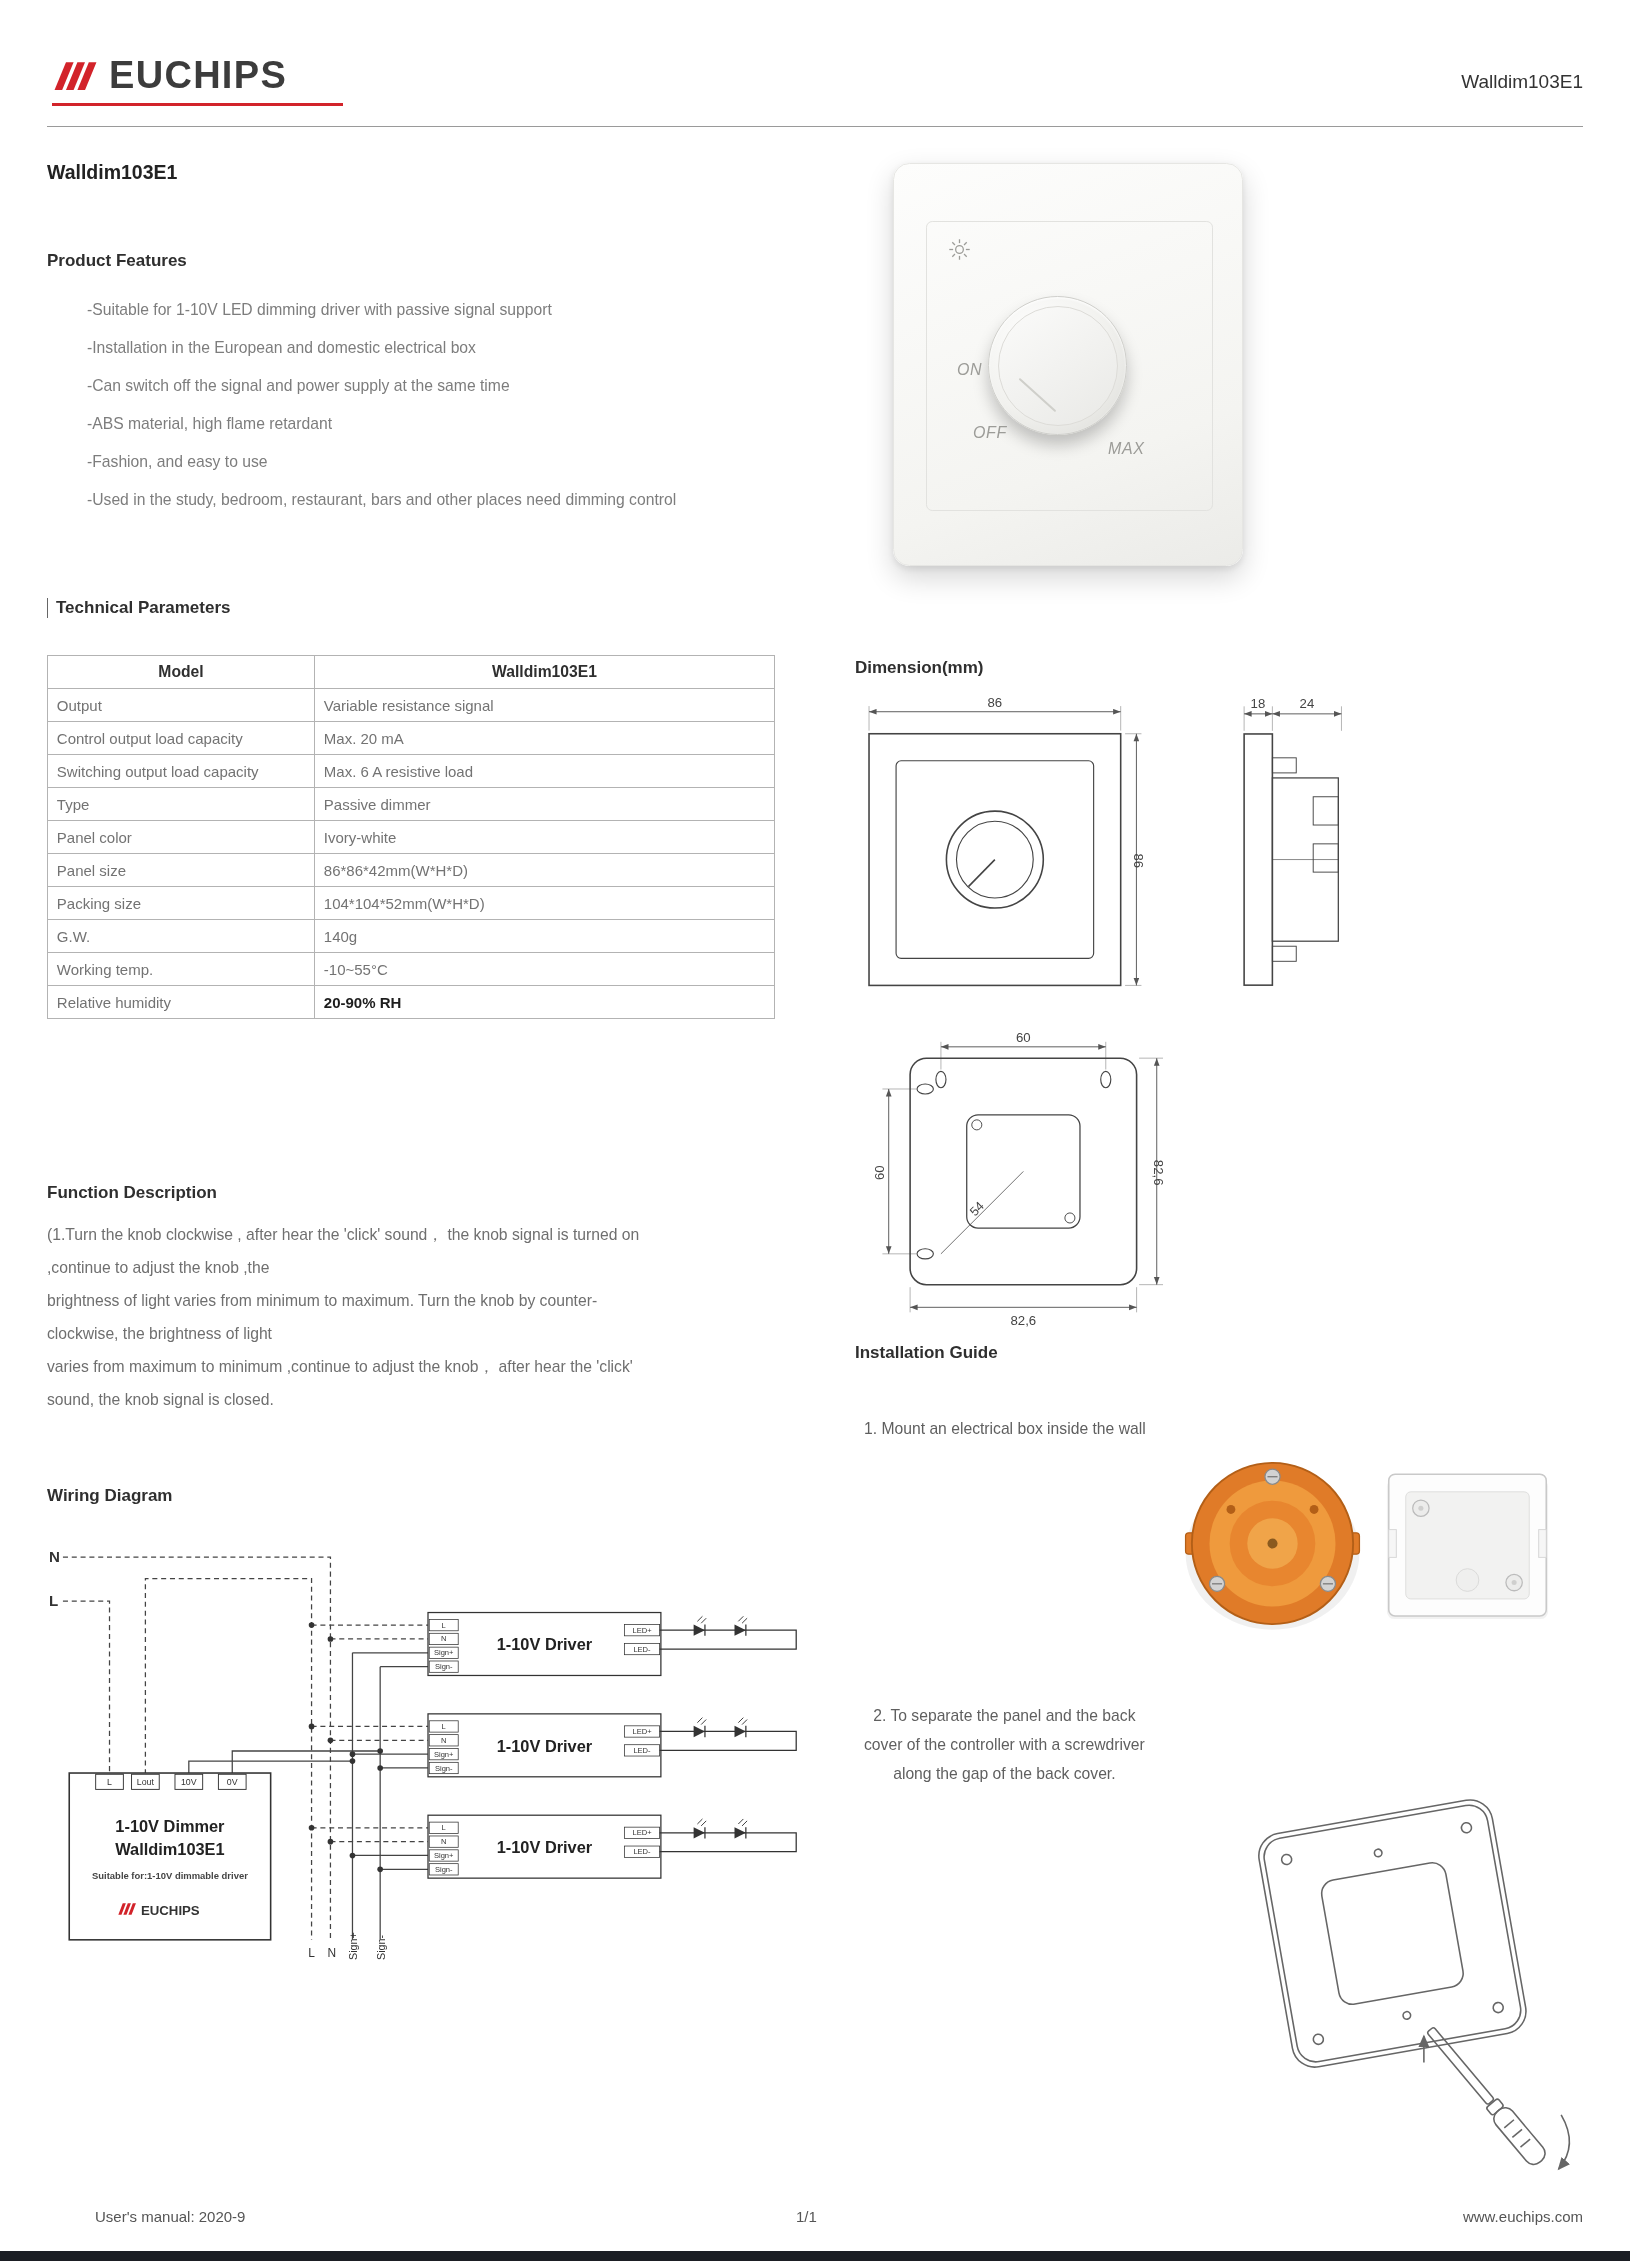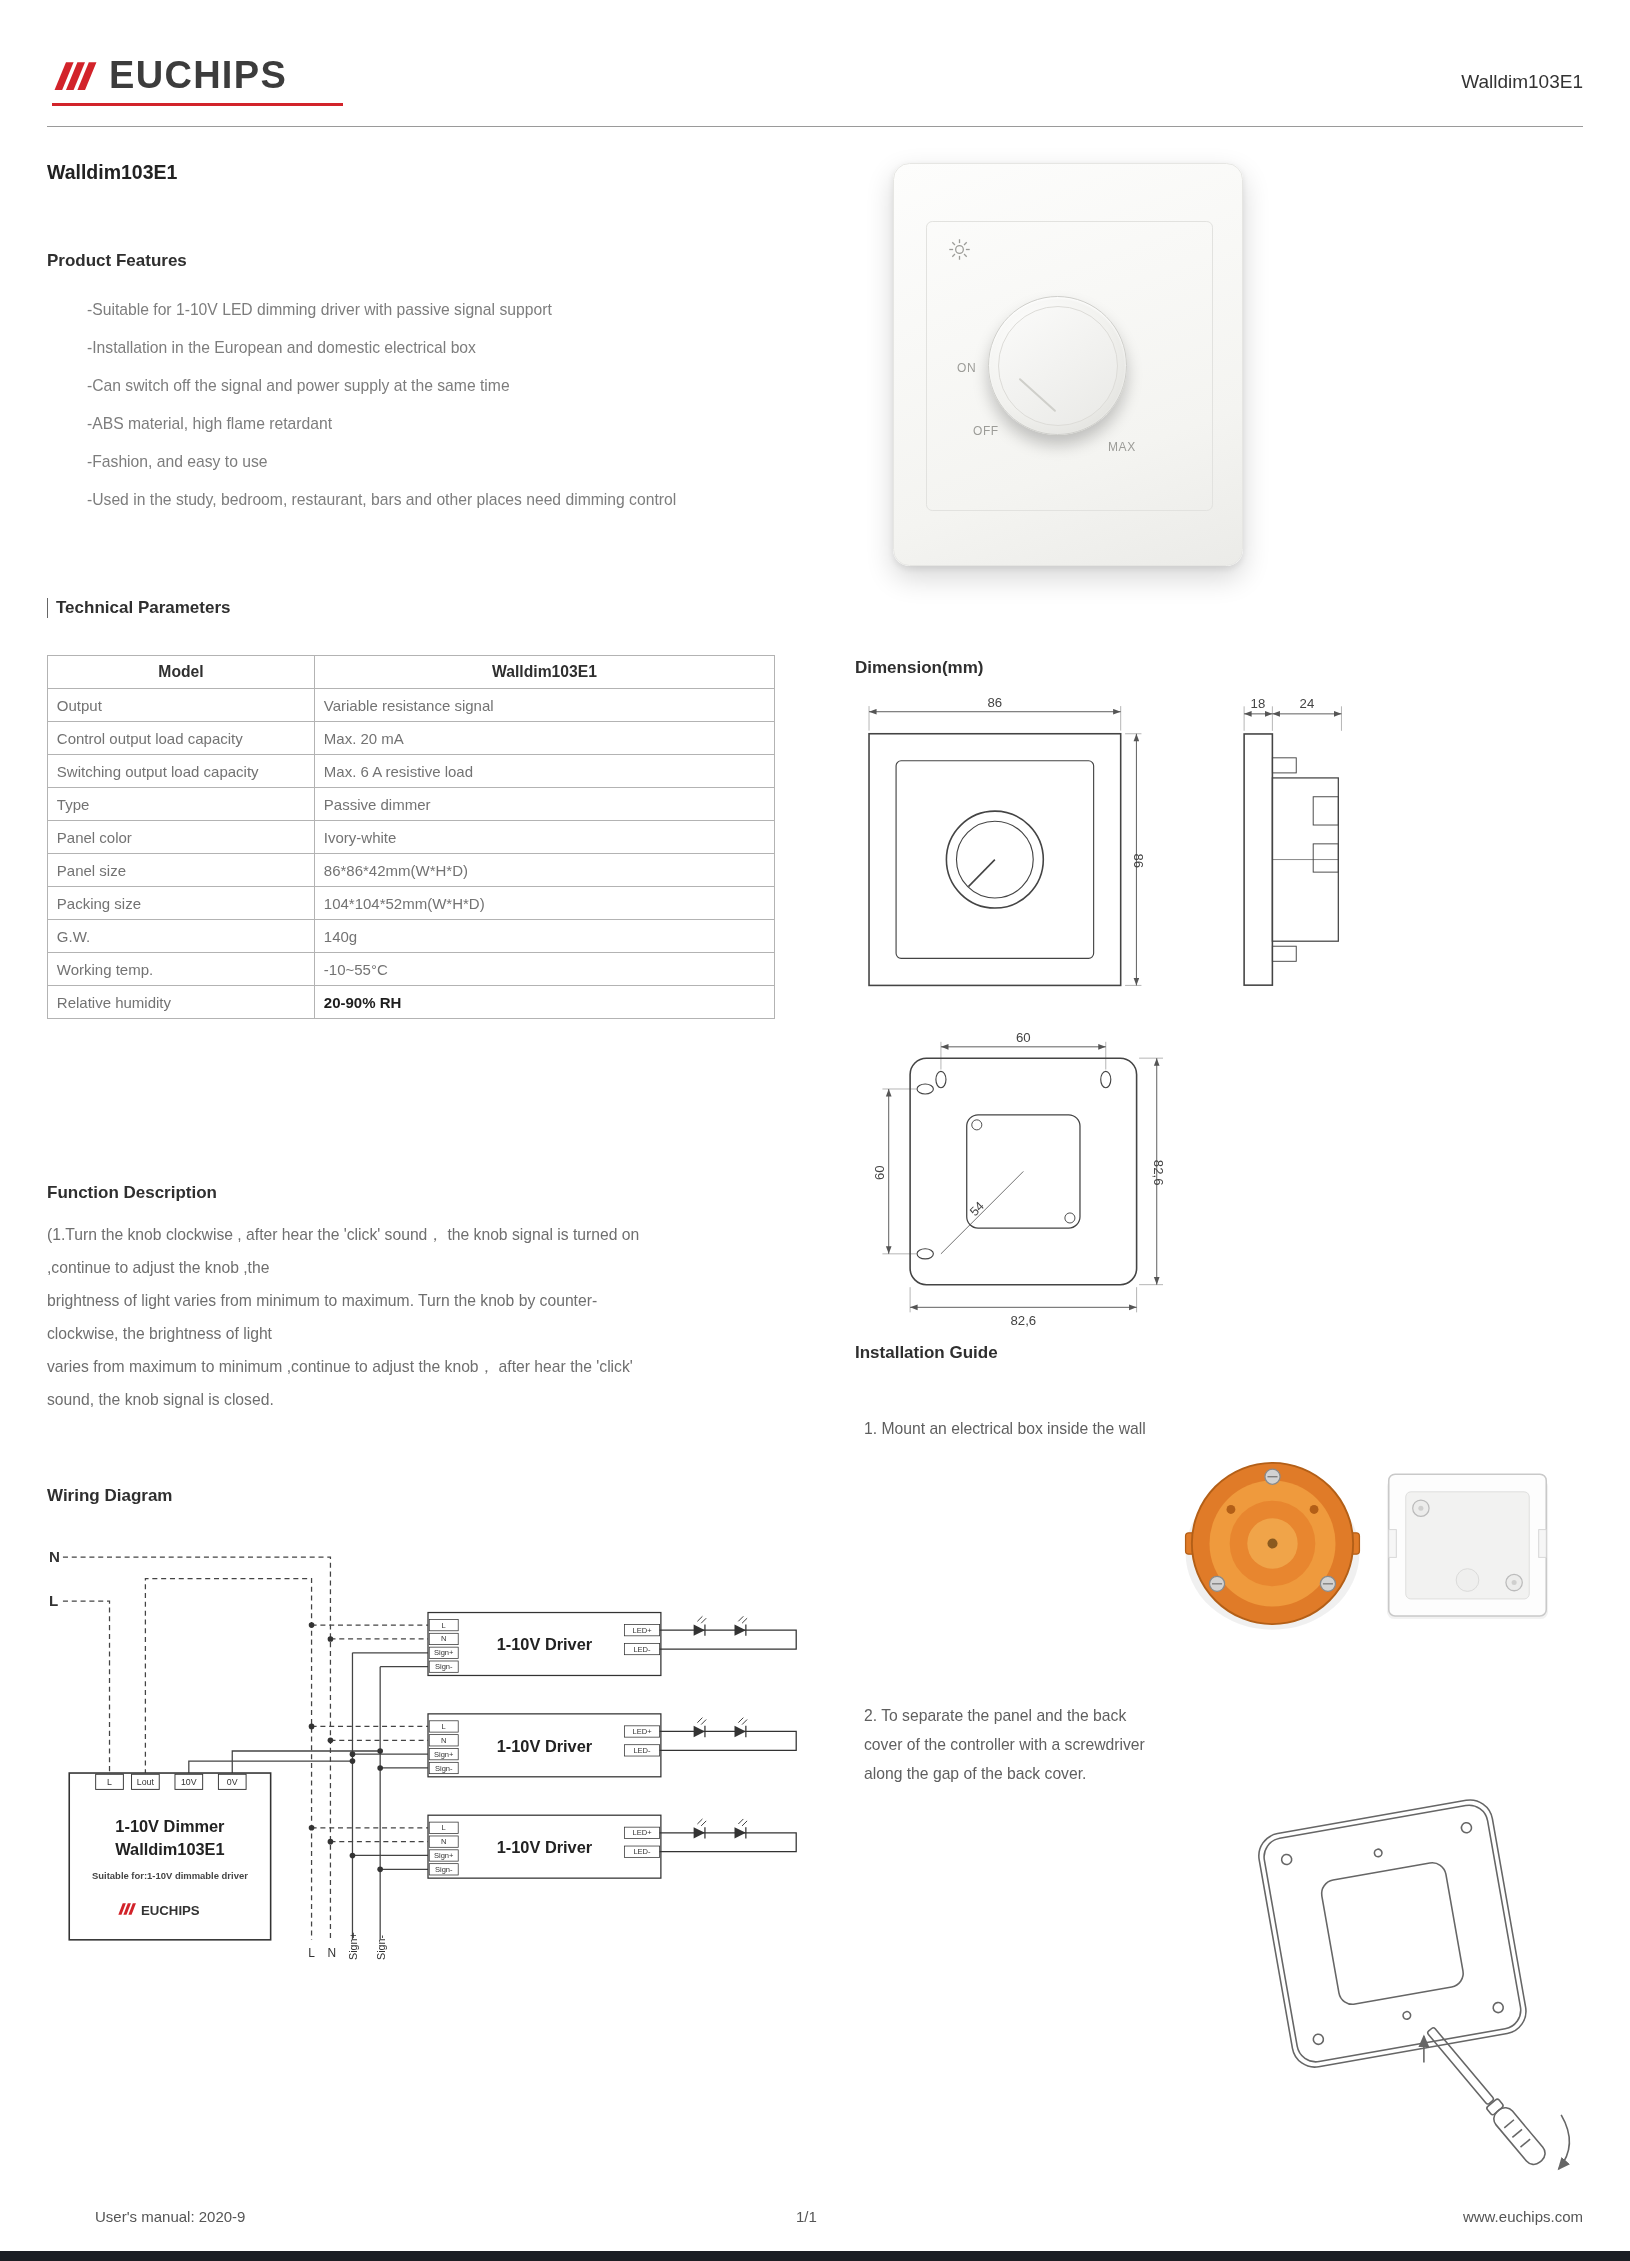--- a/index.html
+++ b/index.html
@@ -44,21 +44,21 @@
   .knob {
     position:absolute; left:94px; top:132px; width:139px; height:139px; border-radius:50%;
     background:radial-gradient(circle at 35% 32%, #ffffff 0%, #f1f1ee 55%, #d9d9d5 100%);
     box-shadow:0 10px 16.4px rgba(0,0,0,0.22), inset 0 1.3px 2.5px rgba(255,255,255,0.9);
     border:0.6px solid #cfcfcb;
   }
   .knob-face { position:absolute; left:8.8px; top:8.8px; width:120px; height:120px; border-radius:50%;
     background:linear-gradient(145deg,#fbfbfa,#e9e9e6); border:0.6px solid #dddcd8; }
   .knob-line { position:absolute; left:14px; top:87px; width:49px; height:1.9px; background:#cfcfca;
     transform:rotate(42deg); border-radius:1.3px; }
-  .panel-label { position:absolute; font-size:12px; color:#9c9c98; letter-spacing:0.6px; }
+  .panel-label { position:absolute; font-size:16px; color:#9c9c98; letter-spacing:0.6px;font-style:italic; }
 
   
   .footer-text { font-size:15px; color:#555; }
   .bottom-bar { position:absolute; left:0; bottom:0; width:1630px; height:10px; background:#1b1e24; }
 
   svg text { font-family:"Liberation Sans", sans-serif; }
 </style>
 </head>
 <body>
 
@@ -494,21 +494,21 @@
   <rect x="263" y="128" width="12" height="44" fill="#f6f6f6" stroke="#d5d5d5" stroke-width="1.5"></rect>
   <circle cx="150" cy="208" r="18" fill="#efefee" stroke="#d9d9d8" stroke-width="1.5"></circle>
   <g>
     <circle cx="76" cy="94" r="13" fill="#ececeb" stroke="#bbb" stroke-width="2"></circle>
     <circle cx="76" cy="94" r="4" fill="#cfcfce"></circle>
     <circle cx="224" cy="212" r="13" fill="#ececeb" stroke="#bbb" stroke-width="2"></circle>
     <circle cx="224" cy="212" r="4" fill="#cfcfce"></circle>
   </g>
 </svg>
 
-<div class="abs" style="left:864px; top:1701px;">
+<div class="abs" style="left:864px; top:1701px;text-align:center;">
   <div class="body-text" style="height:29px; line-height:29px; color:#5f5f5f;">2. To separate the panel and the back</div>
   <div class="body-text" style="height:29px; line-height:29px; color:#5f5f5f;">cover of the controller with a screwdriver</div>
   <div class="body-text" style="height:29px; line-height:29px; color:#5f5f5f;">along the gap of the back cover.</div>
 </div>
 
 <svg class="abs" style="left:1216px; top:1795px;" width="378" height="403" viewBox="0 0 600 640">
   <defs>
     <marker id="arD" markerWidth="10" markerHeight="9" refX="7" refY="3.5" orient="auto">
         <path d="M0,0 L8,3.5 L0,7 Z" fill="#666"></path>
       </marker>

